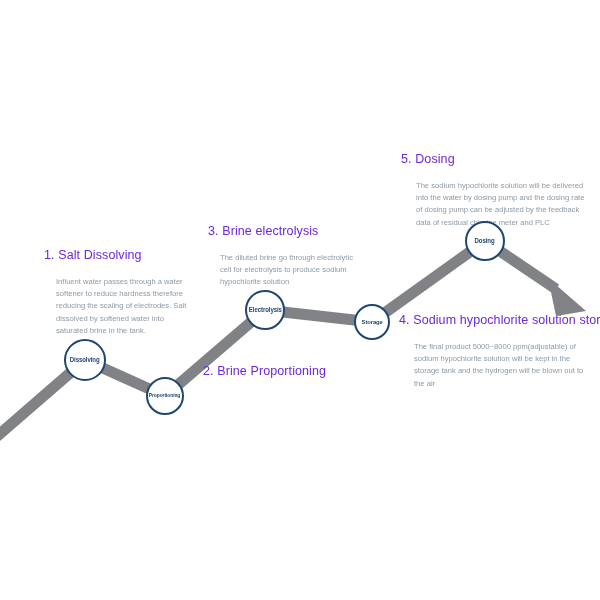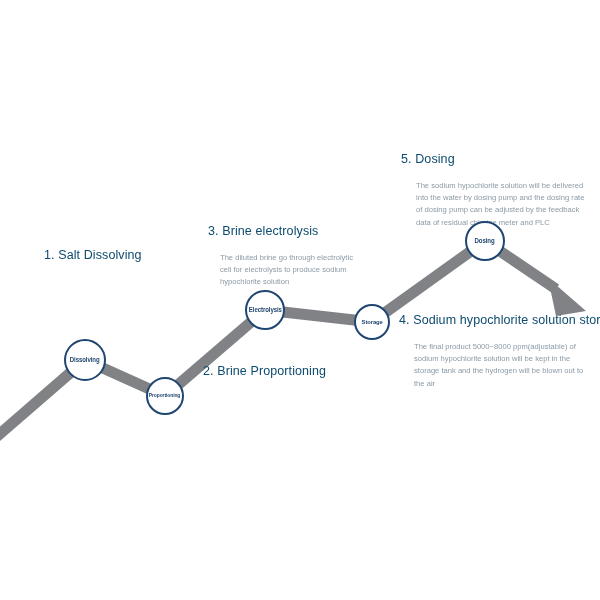--- a/index.html
+++ b/index.html
@@ -27,21 +27,21 @@
     left: 0;
     top: 0;
     width: 600px;
     height: 600px;
   }
   
   .step-block {
     position: absolute;
   }
   .step-title {
-    color: #0c4a6e;
+    color: #6d28d9;
     font-size: 12.5px;
     font-weight: 400;
     letter-spacing: 0.1px;
     line-height: 1.25;
     margin: 0 0 4px 0;
     white-space: nowrap;
   }
   .step-body {
     color: #8b9aa6;
     font-size: 7.6px;
@@ -105,20 +105,21 @@
 
     <line x1="372" y1="322" x2="485" y2="241" stroke="#808285" stroke-width="11" stroke-linecap="butt"></line>
 
     <line x1="485" y1="241" x2="556" y2="289" stroke="#808285" stroke-width="11" stroke-linecap="butt"></line>
 
     <polygon points="586,311 548,278 556,316" fill="#808285"></polygon>
   </svg>
 
   <div class="step-block" id="block-1">
     <div class="step-title">1. Salt Dissolving</div>
+    <div class="step-body">Influent water passes through a water softener to reduce hardness therefore reducing   the scaling of electrodes. Salt dissolved by softened water into saturated brine in the tank.</div>
   </div>
 
   <div class="step-block" id="block-2">
     <div class="step-title">2. Brine Proportioning</div>
   </div>
 
   <div class="step-block" id="block-3">
     <div class="step-title">3. Brine electrolysis</div>
     <div class="step-body">The diluted brine go through electrolytic cell for electrolysis to produce sodium hypochlorite solution</div>
   </div>

